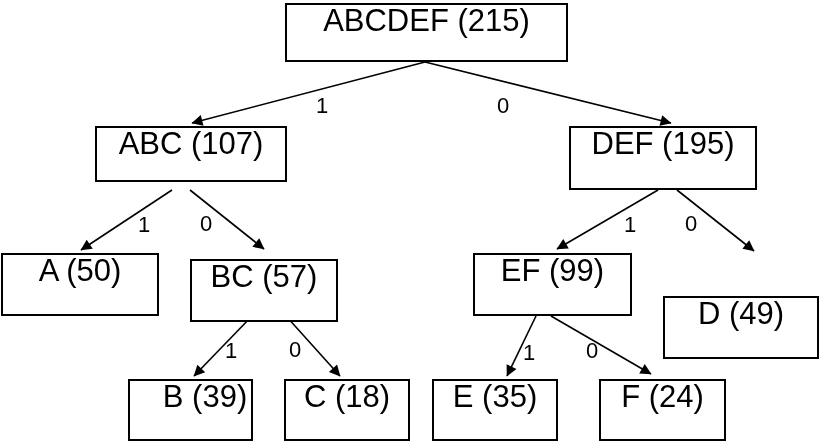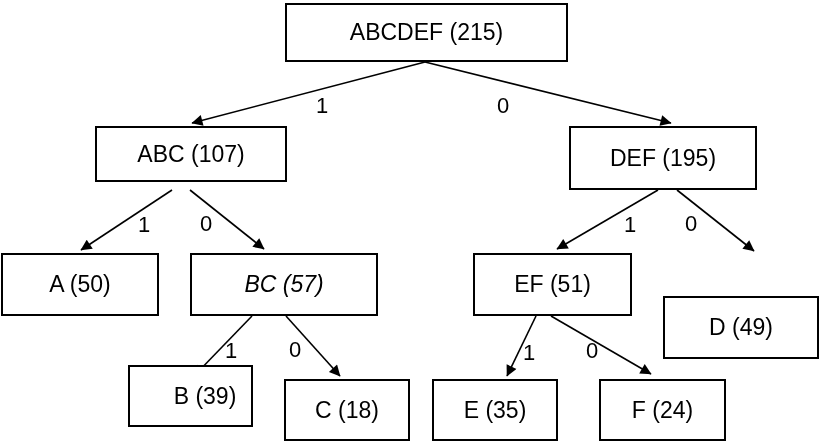--- a/index.html
+++ b/index.html
@@ -32,24 +32,24 @@
     font-size: 22px;
     fill: #000000;
     text-anchor: middle;
   }
   .node {
     position: absolute;
     box-sizing: border-box;
     border: 2px solid #000000;
     background: #ffffff;
     display: flex;
-    align-items: center;
+    align-items: flex-start;
     justify-content: center;
     color: #000000;
-    font-size: 23px;
+    font-size: 31px;
     line-height: 1;
     white-space: nowrap;
   }
 </style>
 </head>
 <body>
 
 <div class="canvas">
 
   <svg class="edges-layer" width="821" height="444" viewBox="0 0 821 444" xmlns="http://www.w3.org/2000/svg">
@@ -119,33 +119,33 @@
   </div>
 
   <div class="node" style="left:569px; top:126px; width:188px; height:64px;">
     <span>DEF (195)</span>
   </div>
 
   <div class="node" style="left:1px; top:253px; width:158px; height:63px;">
     <span>A (50)</span>
   </div>
 
-  <div class="node" style="left:190px; top:253px; width:188px; height:63px;font-style:italic;">
+  <div class="node" style="left:190px; top:259px; width:148px; height:63px;">
     <span>BC (57)</span>
   </div>
 
   <div class="node" style="left:473px; top:253px; width:159px; height:63px;">
-    <span>EF (51)</span>
+    <span>EF (99)</span>
   </div>
 
   <div class="node" style="left:663px; top:253px; width:156px; height:63px;margin-top:43px;">
     <span>D (49)</span>
   </div>
 
-  <div class="node" style="left:128px; top:365px; width:125px; height:62px;padding-left:29px;">
+  <div class="node" style="left:128px; top:379px; width:125px; height:62px;padding-left:29px;">
     <span>B (39)</span>
   </div>
 
   <div class="node" style="left:284px; top:379px; width:126px; height:62px;">
     <span>C (18)</span>
   </div>
 
   <div class="node" style="left:432px; top:379px; width:126px; height:62px;">
     <span>E (35)</span>
   </div>

